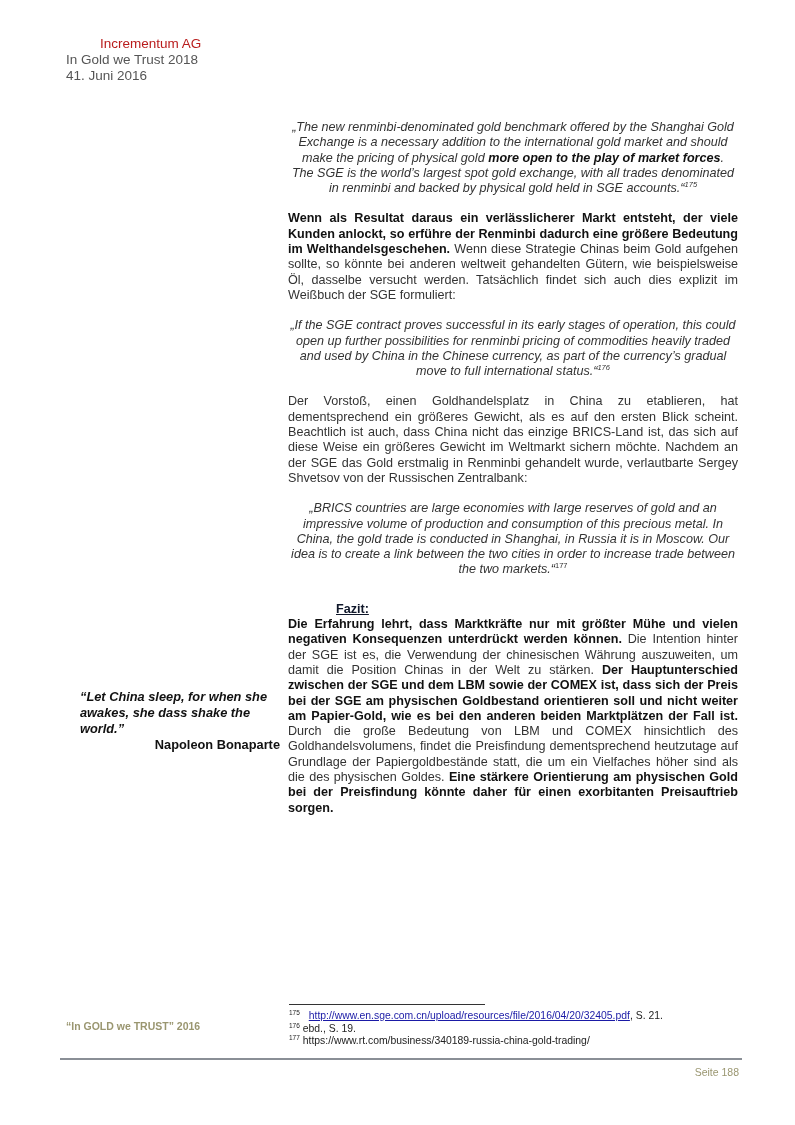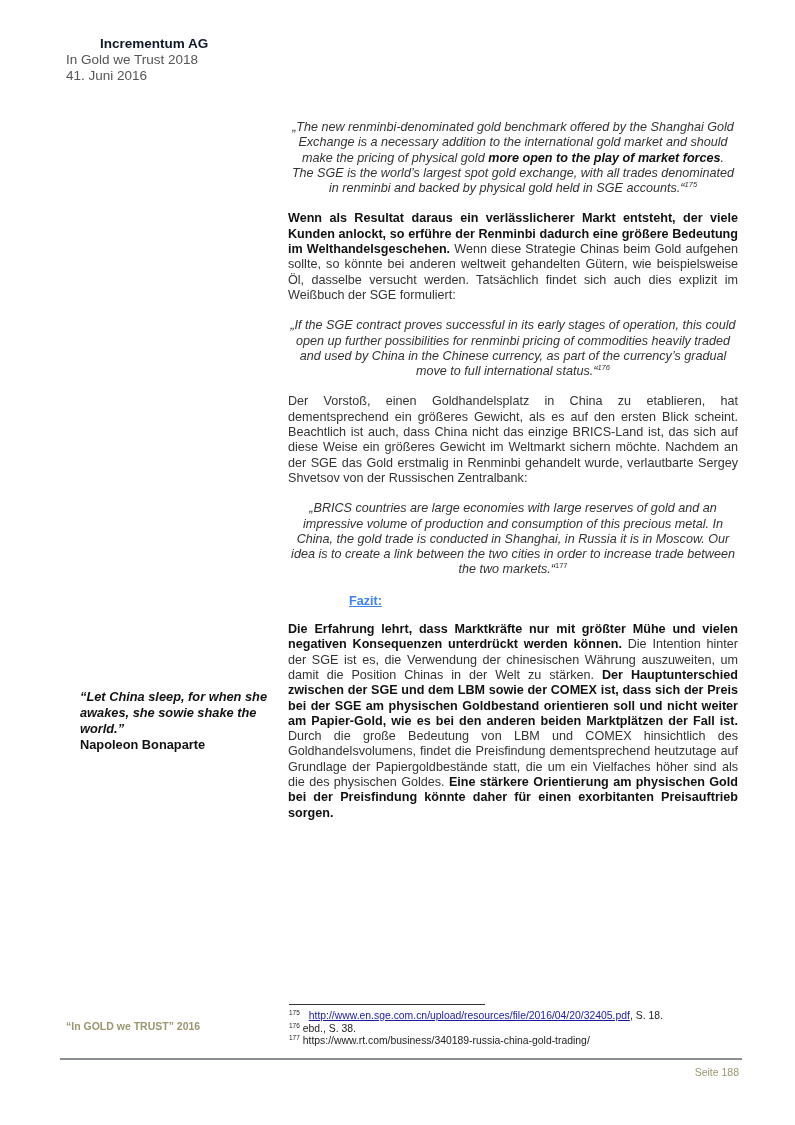--- a/index.html
+++ b/index.html
@@ -1,29 +1,29 @@
 <!DOCTYPE html>
 <html><head>
 <meta charset="utf-8">
 <style>
   html, body { margin:0; padding:0; background:#ffffff; }
   body { width:795px; height:1125px; position:relative; overflow:hidden;
          font-family:"Liberation Sans", sans-serif; color:#333; }
   .header { position:absolute; left:66px; top:36px; font-size:13.5px; line-height:16px; }
-  .header .org { font-weight:bold; color:#0f172a;padding-left:34px; }
+  .header .org { font-weight:normal; color:#b91c1c;padding-left:34px; }
   .header .sub { color:#555; }
   .main { position:absolute; left:288px; top:120px; width:450px; font-size:12.6px; line-height:15.3px; color:#333; }
   .quote { font-style:italic; text-align:center; color:#333; margin:0 0 15px 0; padding:0 2px; }
   .para { text-align:justify; margin:0 0 15px 0; }
   b, .bold { font-weight:bold; color:#111;margin-top:24px; }
   sup { font-size:7.5px; line-height:0; vertical-align:super; font-style:italic; }
-  .fazit-title { font-weight:bold; text-decoration:underline; color:#3b82f6; margin:13px;padding-left:48px; }
+  .fazit-title { font-weight:bold; text-decoration:underline; color:#0f172a; margin:0;padding-left:48px; }
   .side-quote { position:absolute; left:80px; top:689px; width:200px; font-size:12.8px; line-height:16px; color:#111; }
   .side-quote .q { font-weight:bold; font-style:italic; }
-  .side-quote .a { font-weight:bold; }
+  .side-quote .a { font-weight:bold;text-align:right; }
   .fn-rule { position:absolute; left:289px; top:1004px; width:196px; height:1px; background:#333; }
   .footnotes { position:absolute; left:289px; top:1010px; font-size:10.4px; line-height:12.5px; color:#222; }
   .footnotes sup { font-style:normal; font-size:6.5px; }
   .footnotes a { color:#1a1aa6; text-decoration:underline;padding-left:6px; }
   .footer-rule { position:absolute; left:60px; top:1058px; width:682px; height:2px; background:#8a8f96; }
   .footer-left { position:absolute; left:66px; top:1020px; font-size:10.5px; color:#9a9670; font-weight:bold; }
   .footer-right { position:absolute; right:56px; top:1066px; font-size:10.5px; color:#9a9670; }
 </style>
 </head>
 <body>
@@ -44,44 +44,44 @@
   </p>
 
   <p class="quote">
     <span>„If the SGE contract proves successful in its early stages of operation, this could open up further possibilities for renminbi pricing of commodities heavily traded and used by China in the Chinese currency, as part of the currency’s gradual move to full international status.“</span><sup>176</sup>
   </p>
 
   <p class="para">
     <span>Der Vorstoß, einen Goldhandelsplatz in China zu etablieren, hat dementsprechend ein größeres Gewicht, als es auf den ersten Blick scheint. Beachtlich ist auch, dass China nicht das einzige BRICS-Land ist, das sich auf diese Weise ein größeres Gewicht im Weltmarkt sichern möchte. Nachdem an der SGE das Gold erstmalig in Renminbi gehandelt wurde, verlautbarte Sergey Shvetsov von der Russischen Zentralbank:</span>
   </p>
 
-  <p class="quote" style="margin-bottom:16px;">
+  <p class="quote" style="margin-bottom:24px;">
     <span>„BRICS countries are large economies with large reserves of gold and an impressive volume of production and consumption of this precious metal. In China, the gold trade is conducted in Shanghai, in Russia it is in Moscow. Our idea is to create a link between the two cities in order to increase trade between the two markets.“</span><sup style="font-style:normal;">177</sup>
   </p>
 
   <p class="fazit-title">Fazit:</p>
   <p class="para">
     <b>Die Erfahrung lehrt, dass Marktkräfte nur mit größter Mühe und vielen negativen Konsequenzen unterdrückt werden können.</b><span> Die Intention hinter der SGE ist es, die Verwendung der chinesischen Währung auszuweiten, um damit die Position Chinas in der Welt zu stärken. </span><b>Der Hauptunterschied zwischen der SGE und dem LBM sowie der COMEX ist, dass sich der Preis bei der SGE am physischen Goldbestand orientieren soll und nicht weiter am Papier-Gold, wie es bei den anderen beiden Marktplätzen der Fall ist.</b><span> Durch die große Bedeutung von LBM und COMEX hinsichtlich des Goldhandelsvolumens, findet die Preisfindung dementsprechend heutzutage auf Grundlage der Papiergoldbestände statt, die um ein Vielfaches höher sind als die des physischen Goldes. </span><b>Eine stärkere Orientierung am physischen Gold bei der Preisfindung könnte daher für einen exorbitanten Preisauftrieb sorgen.</b>
   </p>
 </div>
 
 <div class="side-quote">
-  <div class="q">“Let China sleep, for when she awakes, she sowie shake the world.”</div>
+  <div class="q">“Let China sleep, for when she awakes, she dass shake the world.”</div>
   <div class="a">Napoleon Bonaparte</div>
 </div>
 
 <div class="fn-rule"></div>
 <div class="footnotes">
   <div>
     <sup>175</sup>
-    <a>http://www.en.sge.com.cn/upload/resources/file/2016/04/20/32405.pdf</a><span>, S. 18.</span>
+    <a>http://www.en.sge.com.cn/upload/resources/file/2016/04/20/32405.pdf</a><span>, S. 21.</span>
   </div>
   <div>
     <sup>176</sup>
-    <span>ebd., S. 38.</span>
+    <span>ebd., S. 19.</span>
   </div>
   <div>
     <sup>177</sup>
     <span>https://www.rt.com/business/340189-russia-china-gold-trading/</span>
   </div>
 </div>
 
 <div class="footer-rule"></div>
 <div class="footer-left">“In GOLD we TRUST” 2016</div>
 <div class="footer-right">Seite 188</div>

